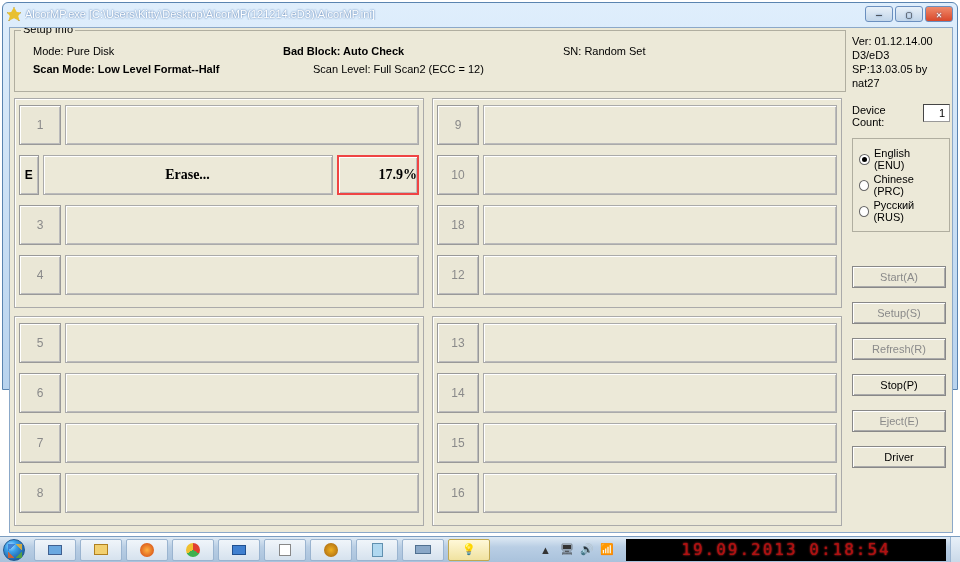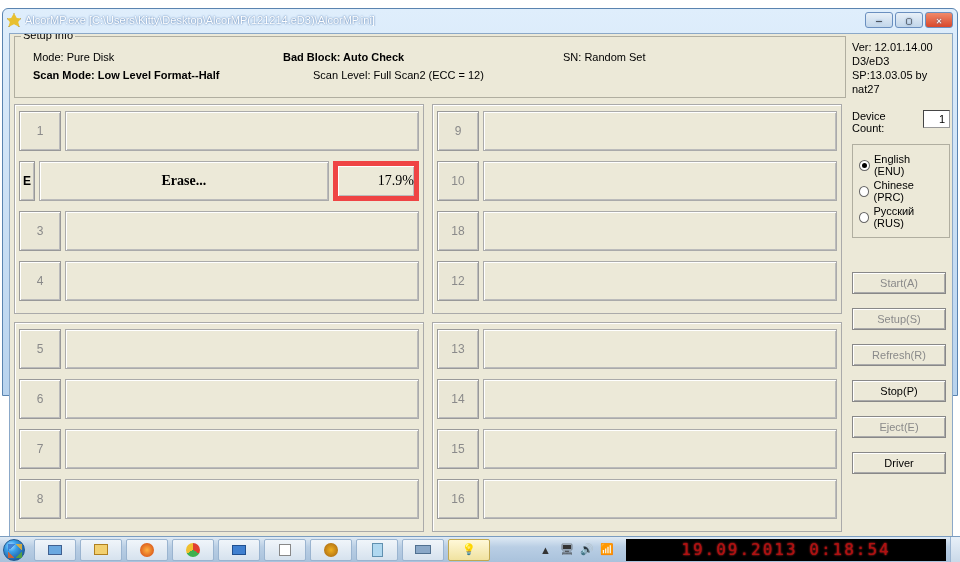--- a/index.html
+++ b/index.html
@@ -7,21 +7,21 @@
     font-family: "Tahoma", "Segoe UI", sans-serif;
     font-size: 11px;
     background: #fff;
     width: 960px;
     height: 562px;
     overflow: hidden;
     position: relative;
   }
   .window {
     position: absolute;
-    left: 2px; top: 8px;
+    left: 2px; top: 2px;
     width: 956px; height: 388px;
     background: linear-gradient(#dfeefc, #b8d3ee);
     border: 1px solid #5a84b0;
     border-radius: 6px 6px 0 0;
   }
   .titlebar {
     height: 22px;
     display: flex;
     align-items: center;
     padding: 0 4px;
@@ -181,26 +181,26 @@
     box-shadow: inset 1px 1px #fff, inset -1px -1px #bbb;
     display: flex; align-items: center; justify-content: center;
     font-family: "Times New Roman", serif;
     font-size: 14px;
     font-weight: bold;
   }
   .slot-status.narrow { flex: 0 0 290px; }
   .slot-pct {
     flex: 0 0 56px;
     background: #ece9d8;
-    border: 5px solid #ef4444;
+    border: 2px solid #ef4444;
     box-shadow: inset 1px 1px #fff, inset -1px -1px #bbb;
     display: flex; align-items: center; justify-content: center;
     font-family: "Times New Roman", serif;
     font-size: 14px;
-    font-weight: normal;
+    font-weight: bold;
     padding-left: 40px;
   }
 
   
   .taskbar {
     position: absolute;
     left: 0; bottom: 0;
     width: 960px; height: 26px;
     background: linear-gradient(#dfeaf4, #b9cee4 40%, #a9c2dc);
     border-top: 1px solid #7a9cc0;
@@ -299,21 +299,21 @@
         <span class="setup-col3">SN: Random Set</span>
       </div>
       <div class="setup-row row2">
         <span class="setup-col2">Scan Mode: Low Level Format--Half</span>
         <span class="setup-col3">Scan Level: Full Scan2 (ECC = 12)</span>
       </div>
     </div>
 
     <div class="right-col">
       <div class="ver-block">
-        <div>Ver: 12.01.14.00</div>
+        <div>Ver: 01.12.14.00</div>
         <div>D3/eD3</div>
         <div>SP:13.03.05 by nat27</div>
       </div>
       <div class="devcount-row">
         <span>Device Count:</span>
         <div class="devcount-input">1</div>
       </div>
       <div class="lang-group">
         <div class="lang-row">
           <span class="radio checked"></span>

